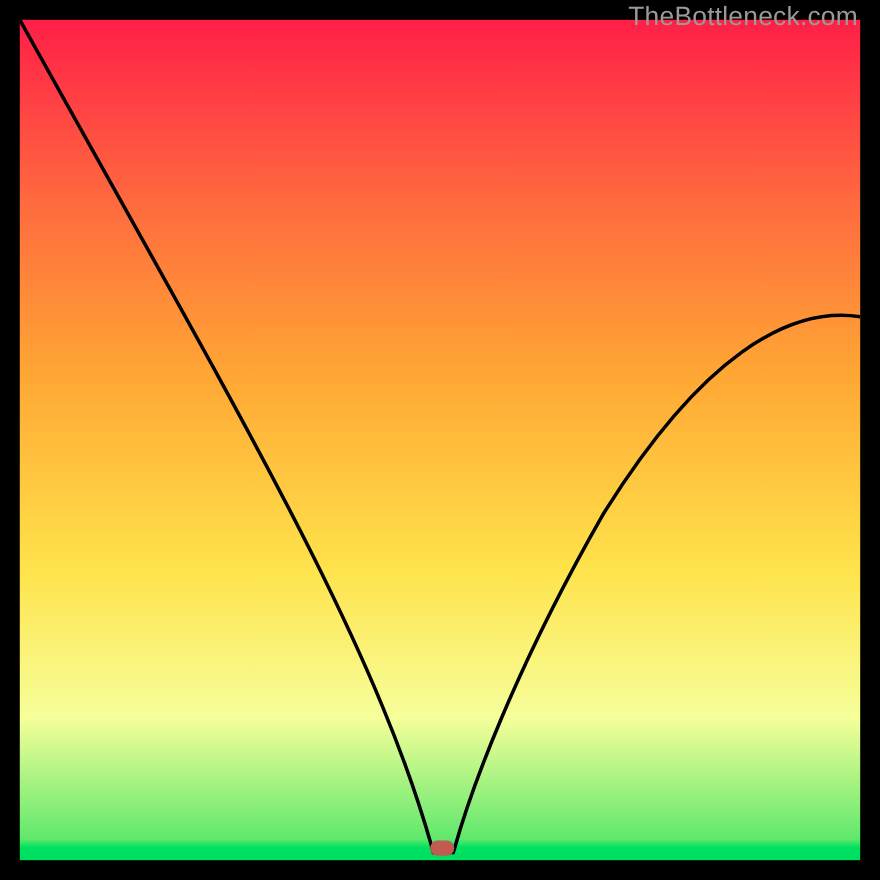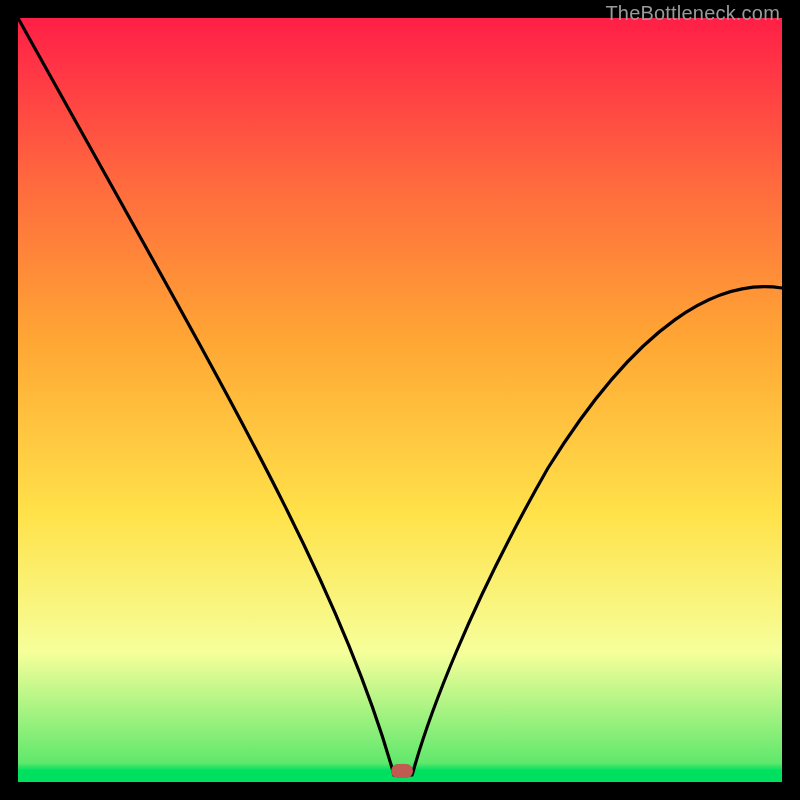--- a/index.html
+++ b/index.html
@@ -36,21 +36,21 @@
       #ff3046 95%,
       #ff1f47 100%
     );
     overflow: hidden;
   }
   .watermark {
     position: absolute;
     top: 2px;
     right: 20px;
     color: #9a9a9a;
-    font-size: 20px;
+    font-size: 24px;
     font-weight: 500;
     letter-spacing: 0.2px;
     z-index: 5;
     pointer-events: none;
   }
   .dot {
     position: absolute;
     width: 22px;
     height: 14px;
     background: #c15a50;

